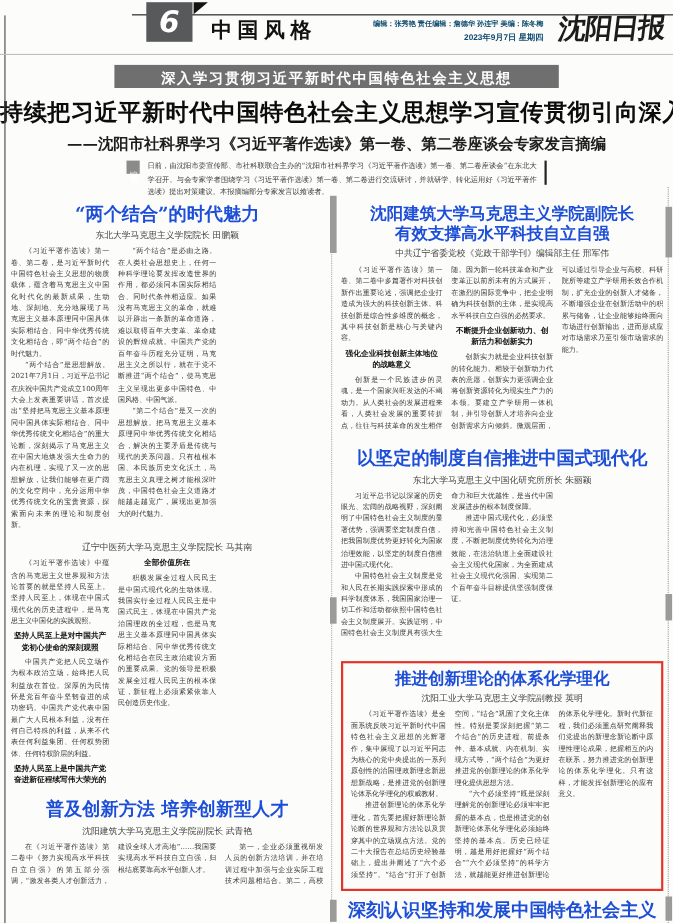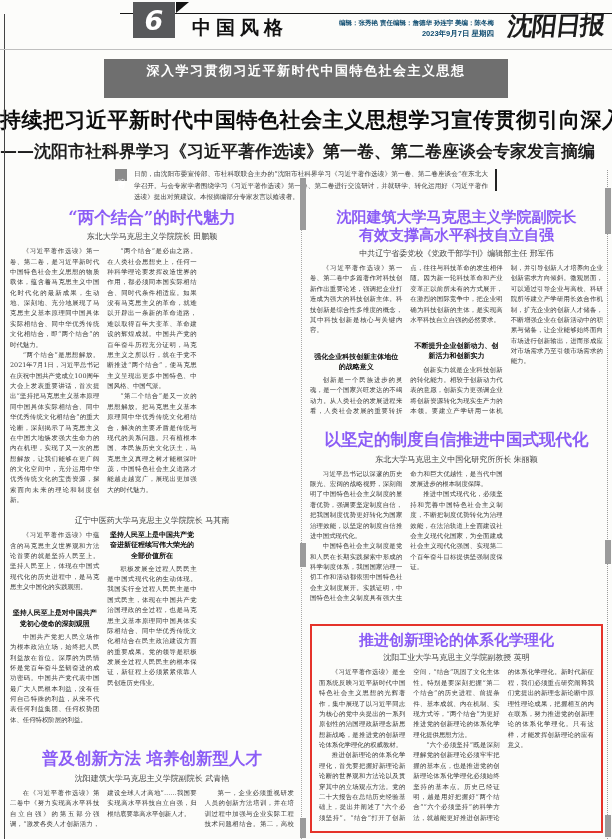--- a/index.html
+++ b/index.html
@@ -27,46 +27,46 @@
     font-weight:900; font-size:19px; letter-spacing:5px; color:#111; }
   .credits { position:absolute; right:118px; top:18px; text-align:right;
     font-family:Liberation Sans, sans-serif; font-weight:bold; color:#0c4a6e; }
   .credits .line1 { font-size:6.5px; line-height:1.6; }
   .credits .line2 { font-size:7.5px; line-height:1.6; }
   .masthead { position:absolute; right:8px; top:9px; font-weight:900; font-size:25px;
     letter-spacing:-1px; transform:skewX(-8deg) rotate(-1deg); color:#1c1c1c; }
   
   .banner { width:404px; margin:9px auto 0; background:#6f6f6f; color:#fff; text-align:center;
     font-family:Liberation Mono, monospace; font-weight:bold; font-size:13px;
-    letter-spacing:1.5px; padding:3px 0 18px; }
+    letter-spacing:1.5px; padding:3px 0 0; }
   .headline { text-align:center; font-weight:900; font-size:21px; letter-spacing:0.5px;
     margin-top:8px; color:#0c0c0c; white-space:nowrap; }
-  .subheadline { text-align:left; font-weight:bold; font-size:17px; margin-top:6px; color:#1e1e1e; }
+  .subheadline { text-align:center; font-weight:bold; font-size:14px; margin-top:6px; color:#1e1e1e; }
   
   .note { width:382px; margin:6px auto 4px; display:flex; align-items:stretch; }
   .note-label { writing-mode:vertical-rl; background:#8b8b8b; color:#fff; font-size:7.5px;
     letter-spacing:2px; padding:3px 1px; align-self:flex-start;
     font-family:"DejaVu Sans", sans-serif; }
   .note-text { flex:1; margin-left:7px; font-size:6.6px; line-height:1.75; text-align:justify;
     color:#3b3b3b; }
   .note-bar { width:2px; height:22px; background:#222; margin-left:7px; align-self:flex-start; }
   
   .cols { display:flex; margin:2px 9px 0 10px; }
   .col-l { width:292px; padding-right:7px; border-right:1px dotted #a8a8a8; }
   .col-r { flex:1; padding-left:8px; }
   article { margin-bottom:7px; }
-  .a-title { text-align:center; font-weight:900; color:#8b5cf6; line-height:1.25; }
+  .a-title { text-align:center; font-weight:900; color:#1d4ed8; line-height:1.25; }
   .t-lg { font-size:16.5px; }
   .t-md { font-size:15px; }
   .a-byline { text-align:center; font-size:8px; color:#444; margin:3px 0 4px; }
   .a-body { column-count:3; column-gap:8px; column-fill:auto; overflow:hidden; }
   .para { font-size:6.4px; line-height:1.62; text-align:justify; text-indent:2em; color:#373737;
     margin:0; }
   .subhead { font-family:"DejaVu Sans", sans-serif; font-weight:bold; font-size:7px;
-    text-align:center; line-height:1.45; margin:16px 2px 3px; color:#101010; }
+    text-align:center; line-height:1.45; margin:4px 2px 3px; color:#101010; }
   .boxed { border:2.5px solid #e5332a; padding:5px 7px 6px; margin-bottom:8px; }
 </style>
 </head>
 <body>
 
 <div class="page">
 
   <div class="edge-left"></div>
   <div class="edge-right"></div>
   <div class="tab" style="left:300px; top:178px; height:52px;"></div>

